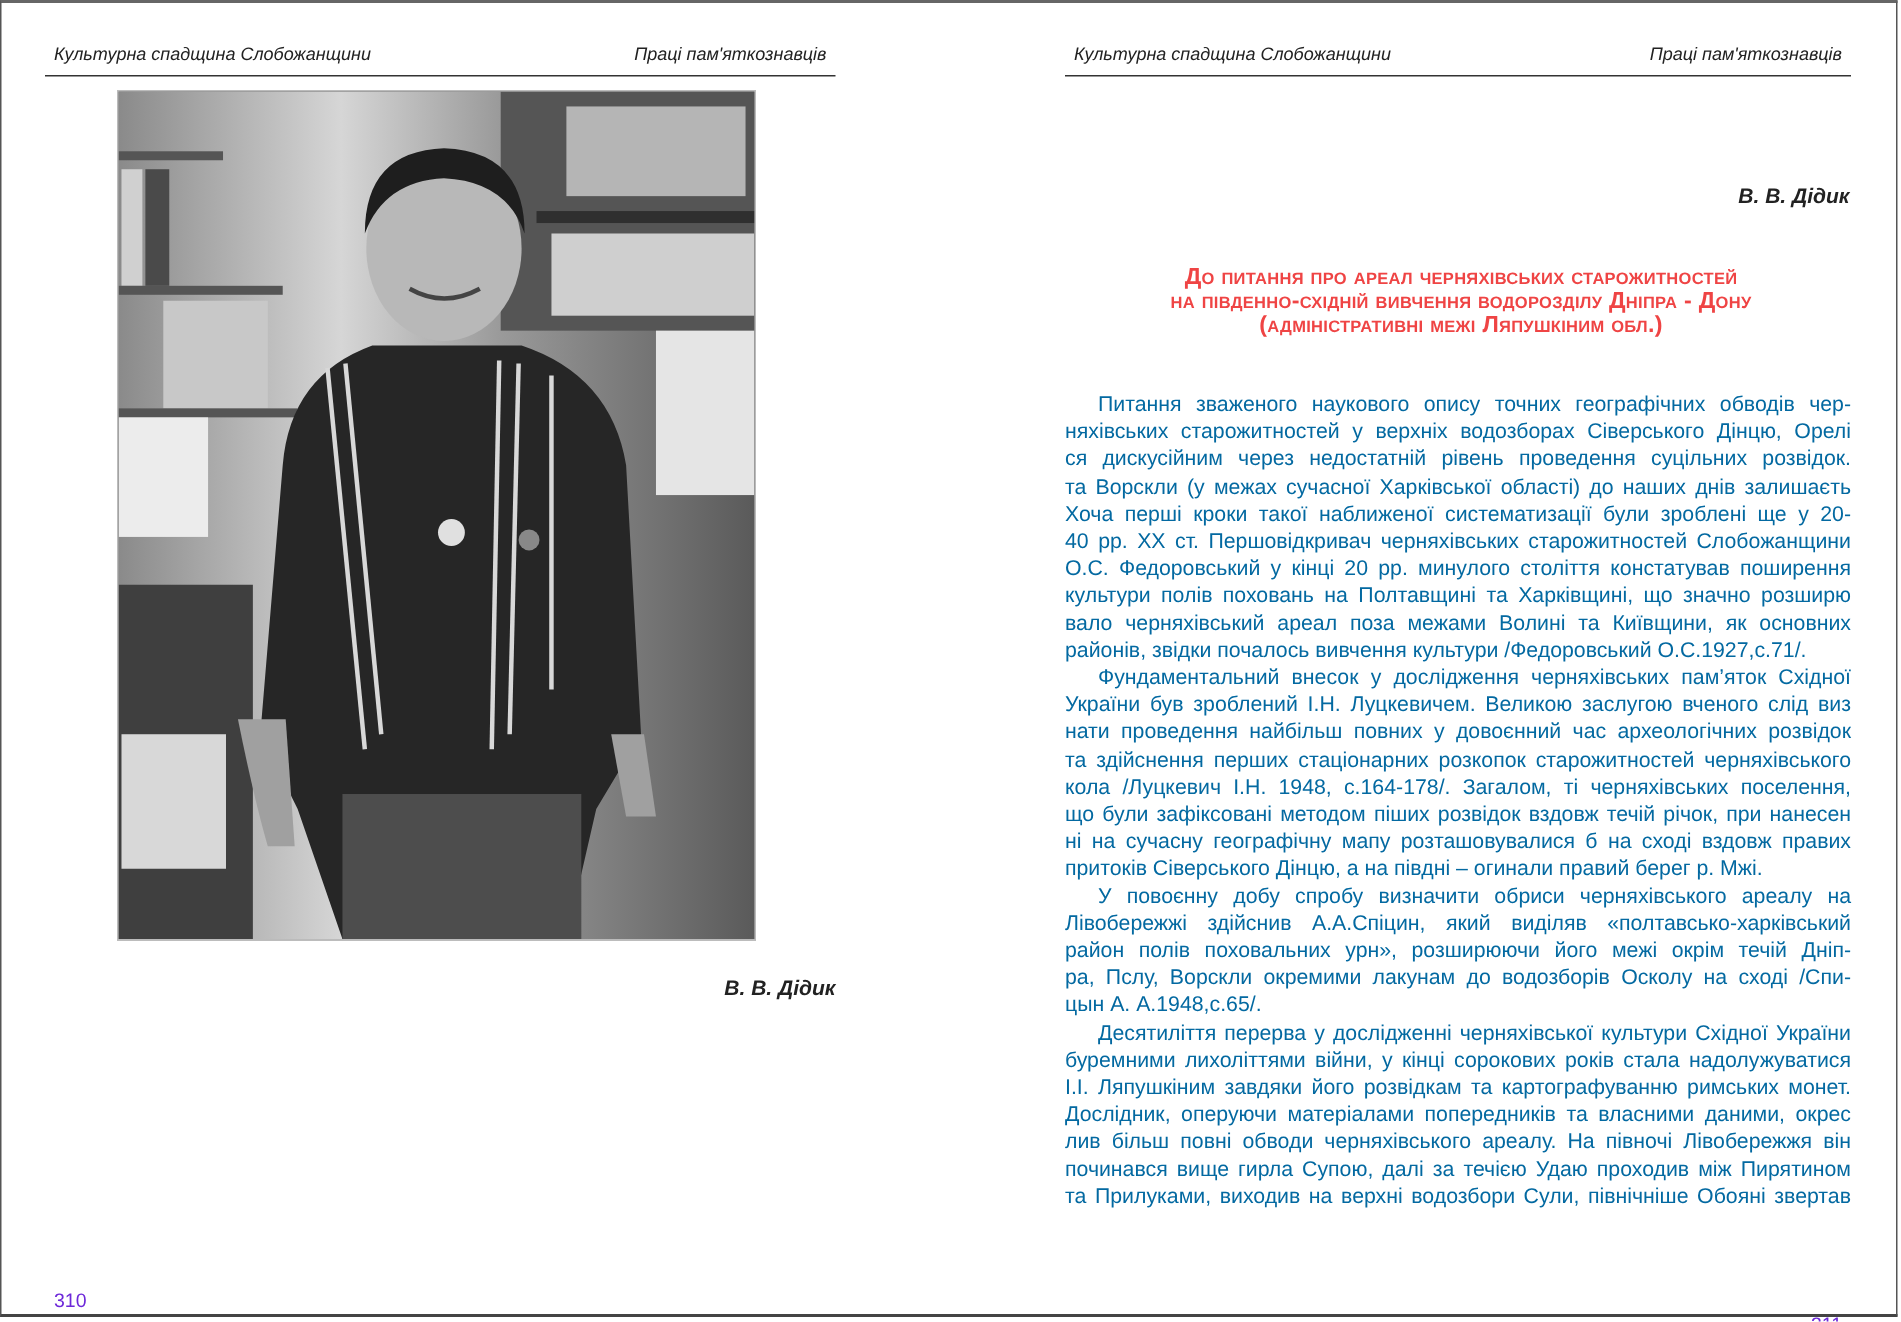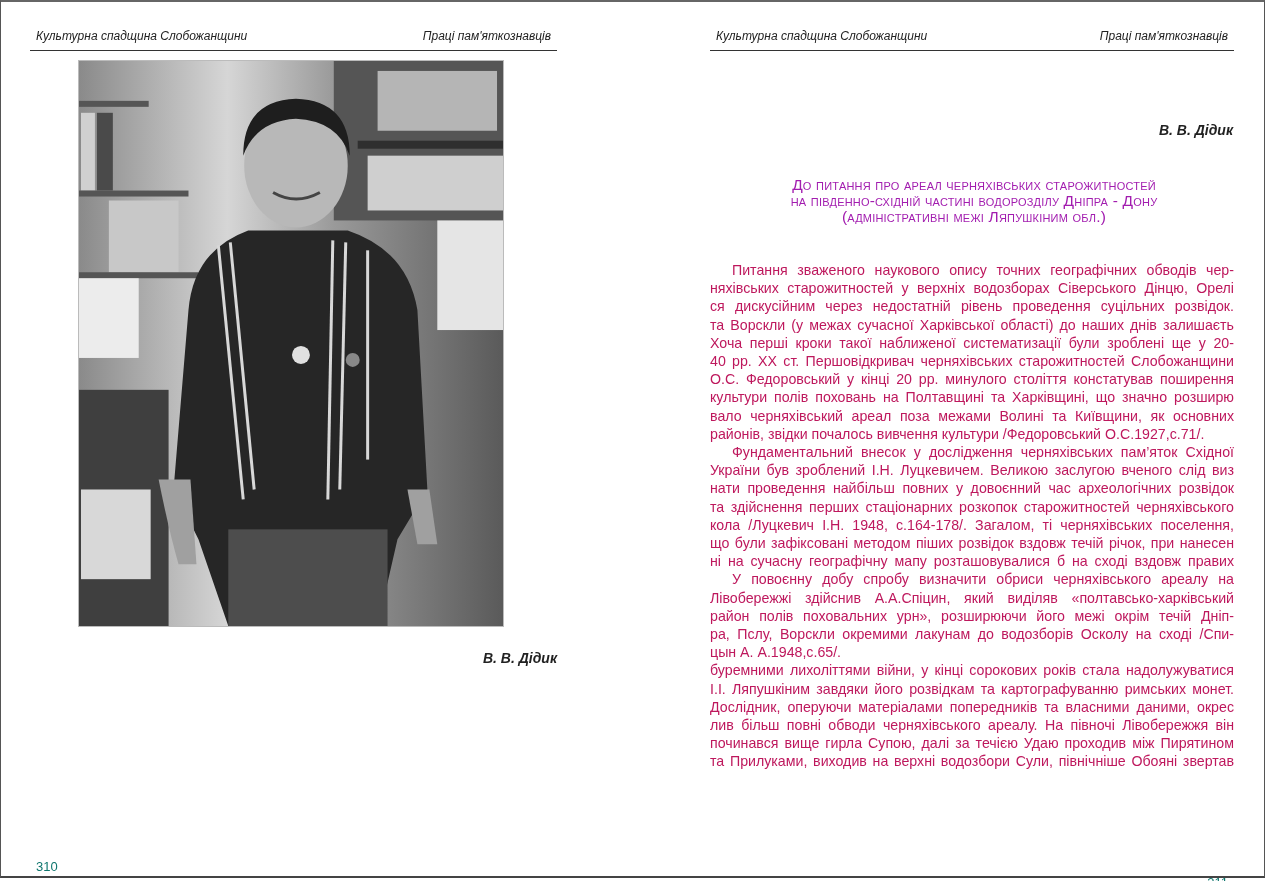--- a/index.html
+++ b/index.html
@@ -11,29 +11,29 @@
   .running-header { position: absolute; top: 14px; height: 22px; border-bottom: 1.5px solid #333; font-style: italic; font-size: 12px; color: #222; }
   .page-left .running-header { left: 29px; width: 527px; }
   .page-right .running-header { left: 76px; width: 524px; }
   .rh-left { position: absolute; left: 6px; top: 1px; }
   .rh-right { position: absolute; right: 6px; top: 1px; }
 
   .photo { position: absolute; left: 77px; top: 46px; width: 426px; height: 567px; border: 1px solid #bbb; box-sizing: border-box; overflow: hidden; background: #7a7a7a; }
   .photo svg { display: block; width: 100%; height: 100%; }
 
   .author-caption { position: absolute; right: 77px; top: 636px; font-weight: bold; font-style: italic; font-size: 14px; color: #222; }
-  .page-number { position: absolute; top: 845px; font-size: 13px; color: #0f766e; }
+  .page-number { position: absolute; top: 845px; font-size: 13px; color: #6d28d9; }
   .page-left .page-number { left: 35px; }
   .page-right .page-number { right: 38px; margin-top: 16px; }
 
   .article-author { position: absolute; right: 33px; top: 108px; font-weight: bold; font-style: italic; font-size: 14px; color: #222; }
-  .article-title { position: absolute; left: 80px; width: 520px; top: 163px; text-align: center; font-weight: normal; font-size: 15.5px; line-height: 16px; color: #a21caf; font-variant: small-caps; letter-spacing: 0.2px; }
+  .article-title { position: absolute; left: 80px; width: 520px; top: 163px; text-align: center; font-weight: bold; font-size: 15.5px; line-height: 16px; color: #ef4444; font-variant: small-caps; letter-spacing: 0.2px; }
   .article-title div { white-space: nowrap; }
 
-  .article-body { position: absolute; left: 76px; width: 524px; top: 247px; font-size: 14.2px; line-height: 18.2px; color: #be185d; }
+  .article-body { position: absolute; left: 76px; width: 524px; top: 247px; font-size: 14.2px; line-height: 18.2px; color: #0369a1; }
   .article-body .ln { display: block; text-align: justify; text-align-last: justify; white-space: nowrap; }
   .article-body .ln.last { text-align-last: left; }
   .article-body .ln.ind { padding-left: 22px; }
 </style>
 </head>
 <body>
 
 <div class="spread">
 
   <div class="page page-left">
@@ -96,21 +96,21 @@
   <div class="page page-right">
     <div class="running-header">
       <span class="rh-left">Культурна спадщина Слобожанщини</span>
       <span class="rh-right">Праці пам'яткознавців</span>
     </div>
 
     <div class="article-author">В. В. Дідик</div>
 
     <div class="article-title">
       <div>До питання про ареал черняхівських старожитностей</div>
-      <div>на південно-східній частині водорозділу Дніпра - Дону</div>
+      <div>на південно-східній вивчення водорозділу Дніпра - Дону</div>
       <div>(адміністративні межі Ляпушкіним обл.)</div>
     </div>
 
     <div class="article-body">
       <div>
         <span class="ln ind">Питання зваженого наукового опису точних географічних обводів чер-</span>
         <span class="ln">няхівських старожитностей у верхніх водозборах Сіверського Дінцю, Орелі</span>
         <span class="ln">ся дискусійним через недостатній рівень проведення суцільних розвідок.</span>
         <span class="ln">та Ворскли (у межах сучасної Харківської області) до наших днів залишаєть</span>
         <span class="ln">Хоча перші кроки такої наближеної систематизації були зроблені ще у 20-</span>
@@ -121,29 +121,31 @@
         <span class="ln last">районів, звідки почалось вивчення культури /Федоровський О.С.1927,с.71/.</span>
       </div>
       <div>
         <span class="ln ind">Фундаментальний внесок у дослідження черняхівських пам’яток Східної</span>
         <span class="ln">України був зроблений І.Н. Луцкевичем. Великою заслугою вченого слід виз</span>
         <span class="ln">нати проведення найбільш повних у довоєнний час археологічних розвідок</span>
         <span class="ln">та здійснення перших стаціонарних розкопок старожитностей черняхівського</span>
         <span class="ln">кола /Луцкевич І.Н. 1948, с.164-178/. Загалом, ті черняхівських поселення,</span>
         <span class="ln">що були зафіксовані методом піших розвідок вздовж течій річок, при нанесен</span>
         <span class="ln">ні на сучасну географічну мапу розташовувалися б на сході вздовж правих</span>
+        <span class="ln last">притоків Сіверського Дінцю, а на півдні – огинали правий берег р. Мжі.</span>
       </div>
       <div>
         <span class="ln ind">У повоєнну добу спробу визначити обриси черняхівського ареалу на</span>
         <span class="ln">Лівобережжі здійснив А.А.Спіцин, який виділяв «полтавсько-харківський</span>
         <span class="ln">район полів поховальних урн», розширюючи його межі окрім течій Дніп-</span>
         <span class="ln">ра, Пслу, Ворскли окремими лакунам до водозборів Осколу на сході /Спи-</span>
         <span class="ln last">цын А. А.1948,с.65/.</span>
       </div>
       <div>
+        <span class="ln ind">Десятиліття перерва у дослідженні черняхівської культури Східної України</span>
         <span class="ln">буремними лихоліттями війни, у кінці сорокових років стала надолужуватися</span>
         <span class="ln">І.І. Ляпушкіним завдяки його розвідкам та картографуванню римських монет.</span>
         <span class="ln">Дослідник, оперуючи матеріалами попередників та власними даними, окрес</span>
         <span class="ln">лив більш повні обводи черняхівського ареалу. На півночі Лівобережжя він</span>
         <span class="ln">починався вище гирла Супою, далі за течією Удаю проходив між Пирятином</span>
         <span class="ln">та Прилуками, виходив на верхні водозбори Сули, північніше Обояні звертав</span>
       </div>
     </div>
 
     <div class="page-number">311</div>

